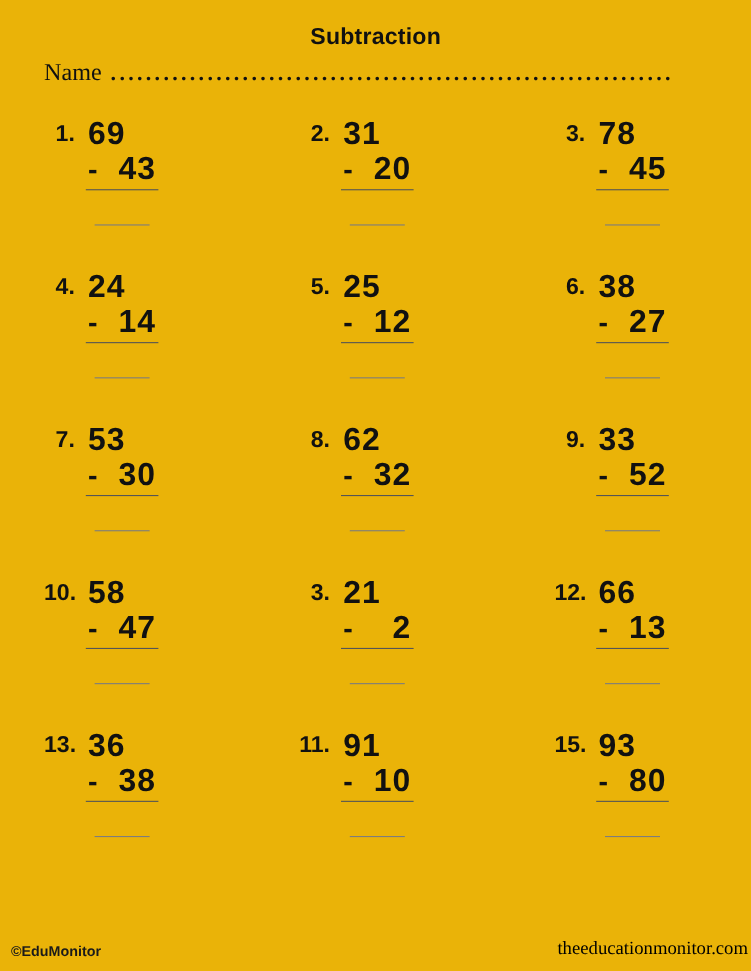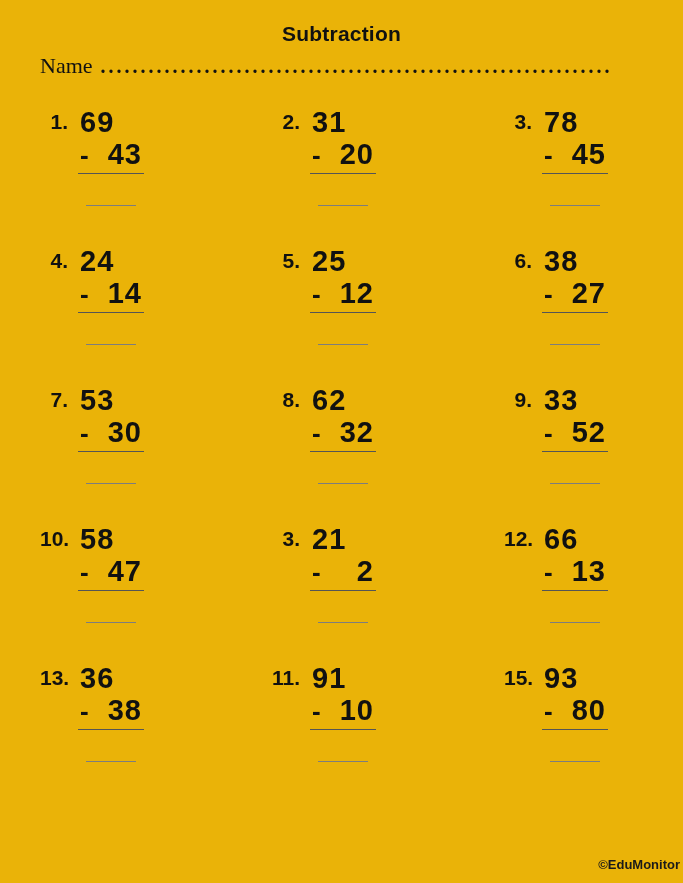--- a/index.html
+++ b/index.html
@@ -84,21 +84,21 @@
     border-top: 1.2px solid #7d7d7d;
     width: 50px;
     margin: 31px auto 0 auto;
   }
   .footer {
     position: absolute;
     left: 10px;
     right: 3px;
     bottom: 11px;
     display: flex;
-    justify-content: flex-end;
+    justify-content: space-between;
     align-items: flex-end;
   }
   .f-left {
     font-size: 13px;
     font-weight: 600;
     color: #1a1a1a;
   }
   .f-right {
     font-family: "Liberation Serif", serif;
     font-size: 17px;
@@ -310,15 +310,16 @@
           <span class="subtrahend">80</span>
         </div>
         <div class="eqline"></div>
         <div class="ansline"></div>
       </div>
     </div>
   </div>
 
   <div class="footer">
     <span class="f-left">©EduMonitor</span>
+    <span class="f-right">theeducationmonitor.com</span>
   </div>
 
 </div>
 
 </body></html>

